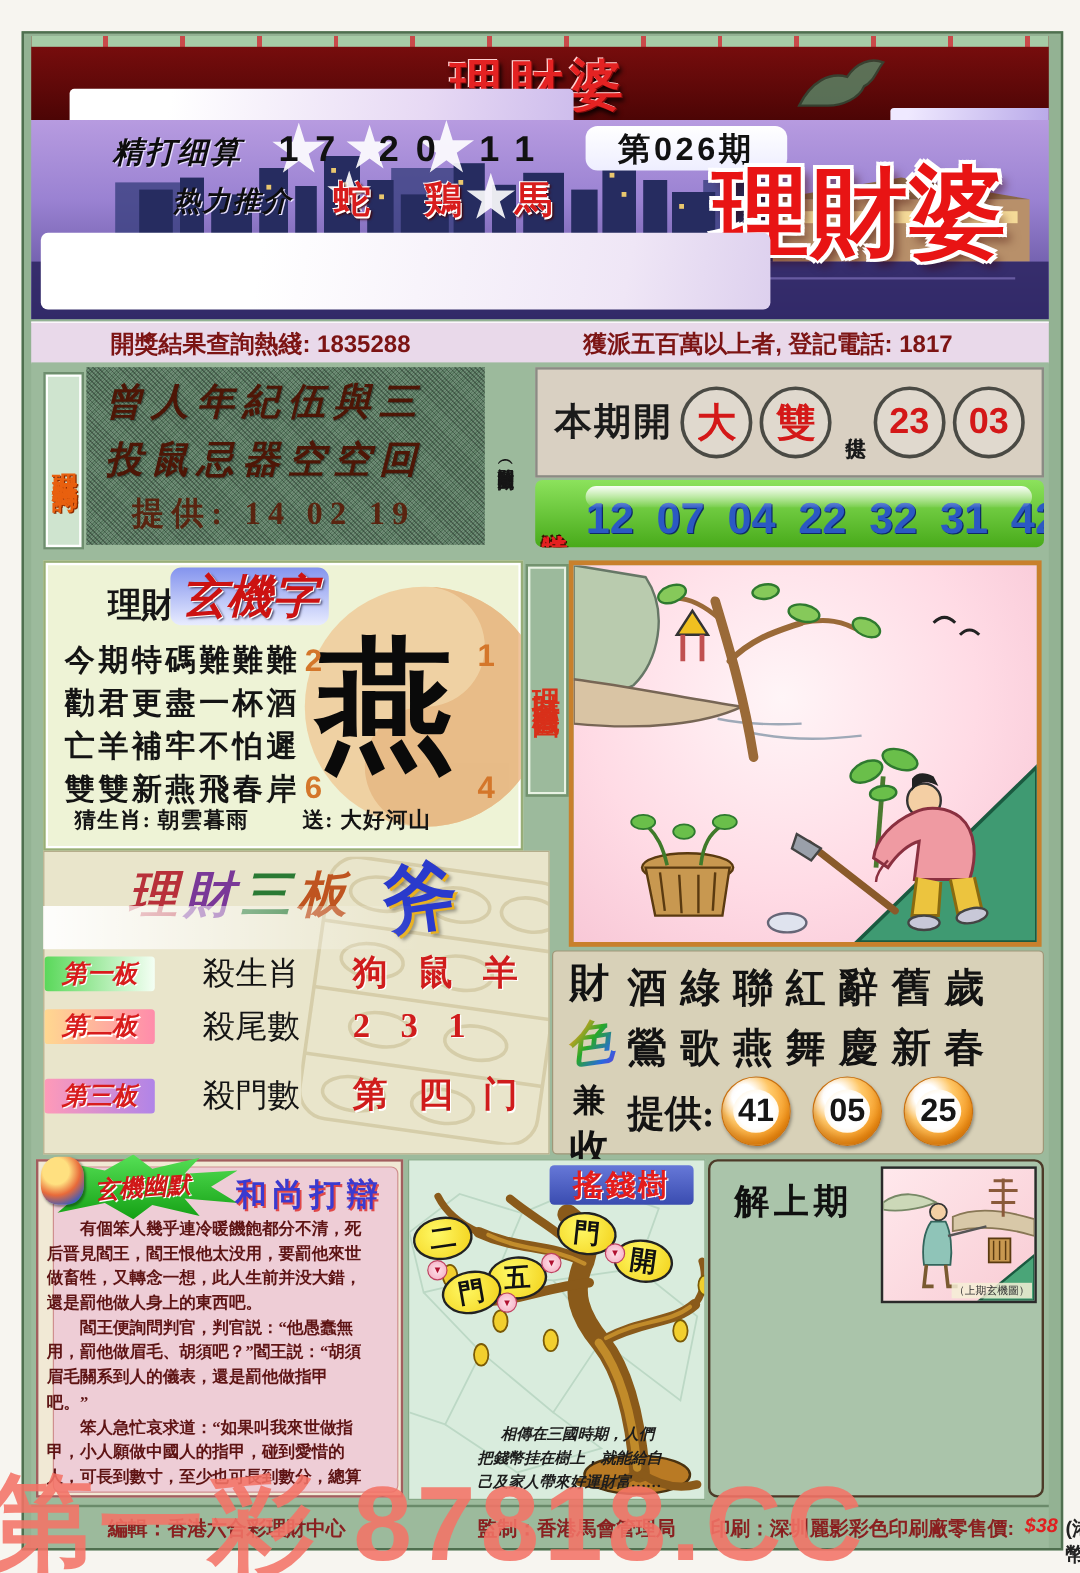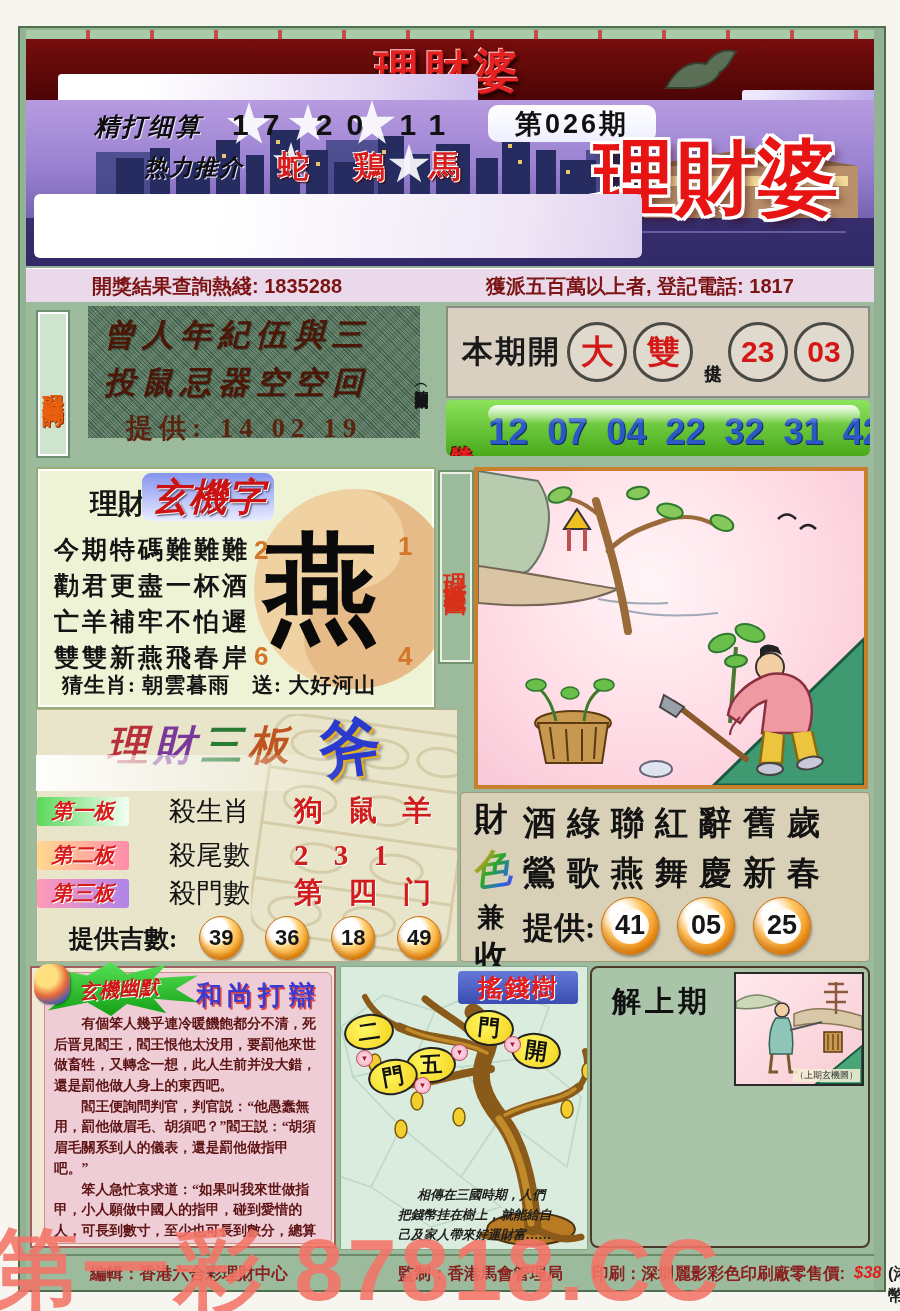--- a/index.html
+++ b/index.html
@@ -47,23 +47,23 @@
 
   
   .mainbody{left:26px;top:302px;width:848px;height:952px;background:#9cba9c;}
 
   .vtext{writing-mode:vertical-rl;text-orientation:upright;}
 
   
   .poem-side{left:36px;top:310px;width:30px;height:144px;background:#cfe4cf;border:2px solid #6e8e6e;box-shadow:inset 0 0 0 2px #fff;
       display:flex;align-items:center;justify-content:center;}
   .poem-side span{font-size:21px;font-weight:bold;color:#e8600f;letter-spacing:3px;text-shadow:1px 1px 0 #8a2a00;}
-  .poem-box{left:72px;top:306px;width:332px;height:132px;background:#57795f;
+  .poem-box{left:72px;top:306px;width:332px;height:148px;background:#57795f;
       background-image:repeating-linear-gradient(45deg,rgba(0,0,0,.28) 0 1px,transparent 1px 3px),
-                       repeating-linear-gradient(-45deg,rgba(255,255,255,.14) 0 1px,transparent 1px 2px);margin-left:16px;}
+                       repeating-linear-gradient(-45deg,rgba(255,255,255,.14) 0 1px,transparent 1px 2px);}
   .poem-line{position:absolute;left:16px;width:300px;font-family:"Liberation Serif","DejaVu Serif",serif;
       font-size:31px;font-weight:bold;font-style:italic;color:#4e1606;letter-spacing:7px;text-shadow:1px 1px 1px rgba(0,0,0,.4);}
   .poem-provide{position:absolute;left:38px;top:104px;font-size:27px;font-weight:bold;color:#5a2410;letter-spacing:6px;
       font-family:"Liberation Serif","DejaVu Serif",serif;}
   .poem-note{left:408px;top:306px;width:26px;height:152px;display:flex;align-items:center;justify-content:center;}
   .poem-note span{font-size:13.5px;color:#161616;font-weight:bold;letter-spacing:1px;}
 
   
   .curbox{left:446px;top:306px;width:424px;height:92px;background:#d9d0c2;border:2px solid #8b8b84;
       display:flex;align-items:center;justify-content:space-between;padding:5px 14px;box-sizing:border-box;}
@@ -90,21 +90,21 @@
   .mword-prefix{position:absolute;left:52px;top:16px;font-size:28px;font-weight:bold;color:#161616;
       font-family:"Liberation Serif","DejaVu Serif",serif;}
   .mword-title{position:absolute;left:104px;top:4px;width:132px;height:48px;border-radius:9px;
       background:linear-gradient(180deg,#8494ee,#e8ecff);display:flex;align-items:center;justify-content:center;
       font-size:38px;font-weight:bold;font-style:italic;color:#cc1212;text-shadow:1px 1px 0 #fff,2px 2px 2px #446;}
   .mword-line{position:absolute;left:16px;font-size:25px;font-weight:bold;color:#141414;letter-spacing:3px;
       font-family:"Liberation Serif","DejaVu Serif",serif;}
   .bigchar{position:absolute;left:226px;top:62px;font-size:116px;font-weight:900;color:#0a0a0a;line-height:1;
       font-family:"Liberation Serif","DejaVu Serif",serif;}
   .cornernum{position:absolute;font-size:26px;font-weight:bold;color:#d4762a;}
-  .mword-foot{position:absolute;top:202px;font-size:21px;font-weight:bold;color:#141414;
+  .mword-foot{position:absolute;top:202px;font-size:18px;font-weight:bold;color:#141414;
       font-family:"Liberation Serif","DejaVu Serif",serif;letter-spacing:1px;}
 
   
   .mpic-side{left:438px;top:470px;width:32px;height:190px;background:#9cba9c;border:2px solid #73936f;
       box-shadow:inset 0 0 0 2px #e9f2e4;display:flex;align-items:center;justify-content:center;}
   .mpic-side span{font-size:23px;font-weight:bold;color:#d8301a;letter-spacing:5px;}
   .mpic{left:474px;top:467px;width:394px;height:322px;border:4px solid #c8802c;box-sizing:border-box;
       background:radial-gradient(circle at 45% 35%,#fff5f7 0%,#ffdbe5 55%,#f6c3d3 100%);overflow:hidden;}
 
   
@@ -156,21 +156,21 @@
   .humor-redbar{left:30px;top:966px;width:8px;height:282px;background:#8b1a1a;}
   .humor-inner{left:44px;top:972px;width:286px;height:270px;background:#eecdd6;border:1px solid #cf8f8f;border-radius:6px;}
   .humor-badge{left:40px;top:962px;width:158px;height:54px;background:linear-gradient(#56e056,#14a014);
       clip-path:polygon(0% 50%,15% 35%,5% 10%,30% 25%,45% 0%,55% 22%,80% 5%,72% 30%,100% 25%,86% 50%,100% 75%,72% 68%,80% 95%,55% 78%,45% 100%,30% 75%,5% 90%,15% 65%);
       display:flex;align-items:center;justify-content:center;z-index:8;}
   .humor-badge span{font-size:20px;font-weight:bold;font-style:italic;color:#d01818;text-shadow:1px 1px 0 #fff;transform:rotate(-4deg);}
   .mascot{left:34px;top:964px;width:36px;height:40px;border-radius:40%;z-index:9;
       background:radial-gradient(circle at 35% 30%,#ffe080 0 30%,#e86a3a 55%,#2a5ac8 85%);box-shadow:1px 1px 2px rgba(0,0,0,.4);}
   .humor-title{left:196px;top:978px;font-size:26px;font-weight:bold;color:#3a3ad0;letter-spacing:5px;z-index:8;
       text-shadow:1.5px 1.5px 0 #e04848;}
-  .humor-text{left:54px;top:1014px;width:268px;height:226px;overflow:hidden;z-index:8;
+  .humor-text{left:39px;top:1014px;width:268px;height:226px;overflow:hidden;z-index:8;
       font-family:"Liberation Serif","DejaVu Serif",serif;font-size:13.8px;line-height:1.5;font-weight:600;color:#5e1414;}
   .humor-text p{margin:0;text-indent:2em;}
 
   
   .tree-panel{left:340px;top:966px;width:246px;height:282px;background:#d9ecdd;border:1px solid #86a886;overflow:hidden;}
   .tree-title{left:458px;top:971px;width:120px;height:33px;background:linear-gradient(#6678d8,#3a4cb0);border-radius:4px;
       display:flex;align-items:center;justify-content:center;z-index:9;}
   .tree-title span{font-size:25px;font-weight:bold;color:#e41c1c;letter-spacing:2px;text-shadow:1px 1px 0 #fff;}
   .leaf{position:absolute;width:46px;height:32px;border:2px solid #222;border-radius:50%;z-index:9;
       background:radial-gradient(circle at 40% 35%,#fff966,#f2cf16);display:flex;align-items:center;justify-content:center;
@@ -433,31 +433,24 @@
     <div class="brow" style="top:82px;">
       <div class="bbadge g1">第一板</div>
       <div class="blabel">殺生肖</div>
       <div class="bvalue">狗 鼠 羊</div>
     </div>
     <div class="brow" style="top:126px;">
       <div class="bbadge g2">第二板</div>
       <div class="blabel">殺尾數</div>
       <div class="bvalue">2 3 1</div>
     </div>
-    <div class="brow" style="top:164px;text-align:center;">
+    <div class="brow" style="top:184px;text-align:center;">
       <div class="bbadge g3">第三板</div>
       <div class="blabel">殺門數</div>
       <div class="bvalue">第 四 门</div>
-    </div>
-    <div class="lucky">
-      <div class="lucky-label">提供吉數:</div>
-      <div class="ballS">39</div>
-      <div class="ballS">36</div>
-      <div class="ballS">18</div>
-      <div class="ballS">49</div>
     </div>
   </div>
   <div class="abs glare"></div>
 
   <div class="abs caise">
     <div class="caise-col">
       <span class="ch0">財</span>
       <span class="ch1">色</span>
       <span class="ch2">兼</span>
       <span class="ch3">收</span>

